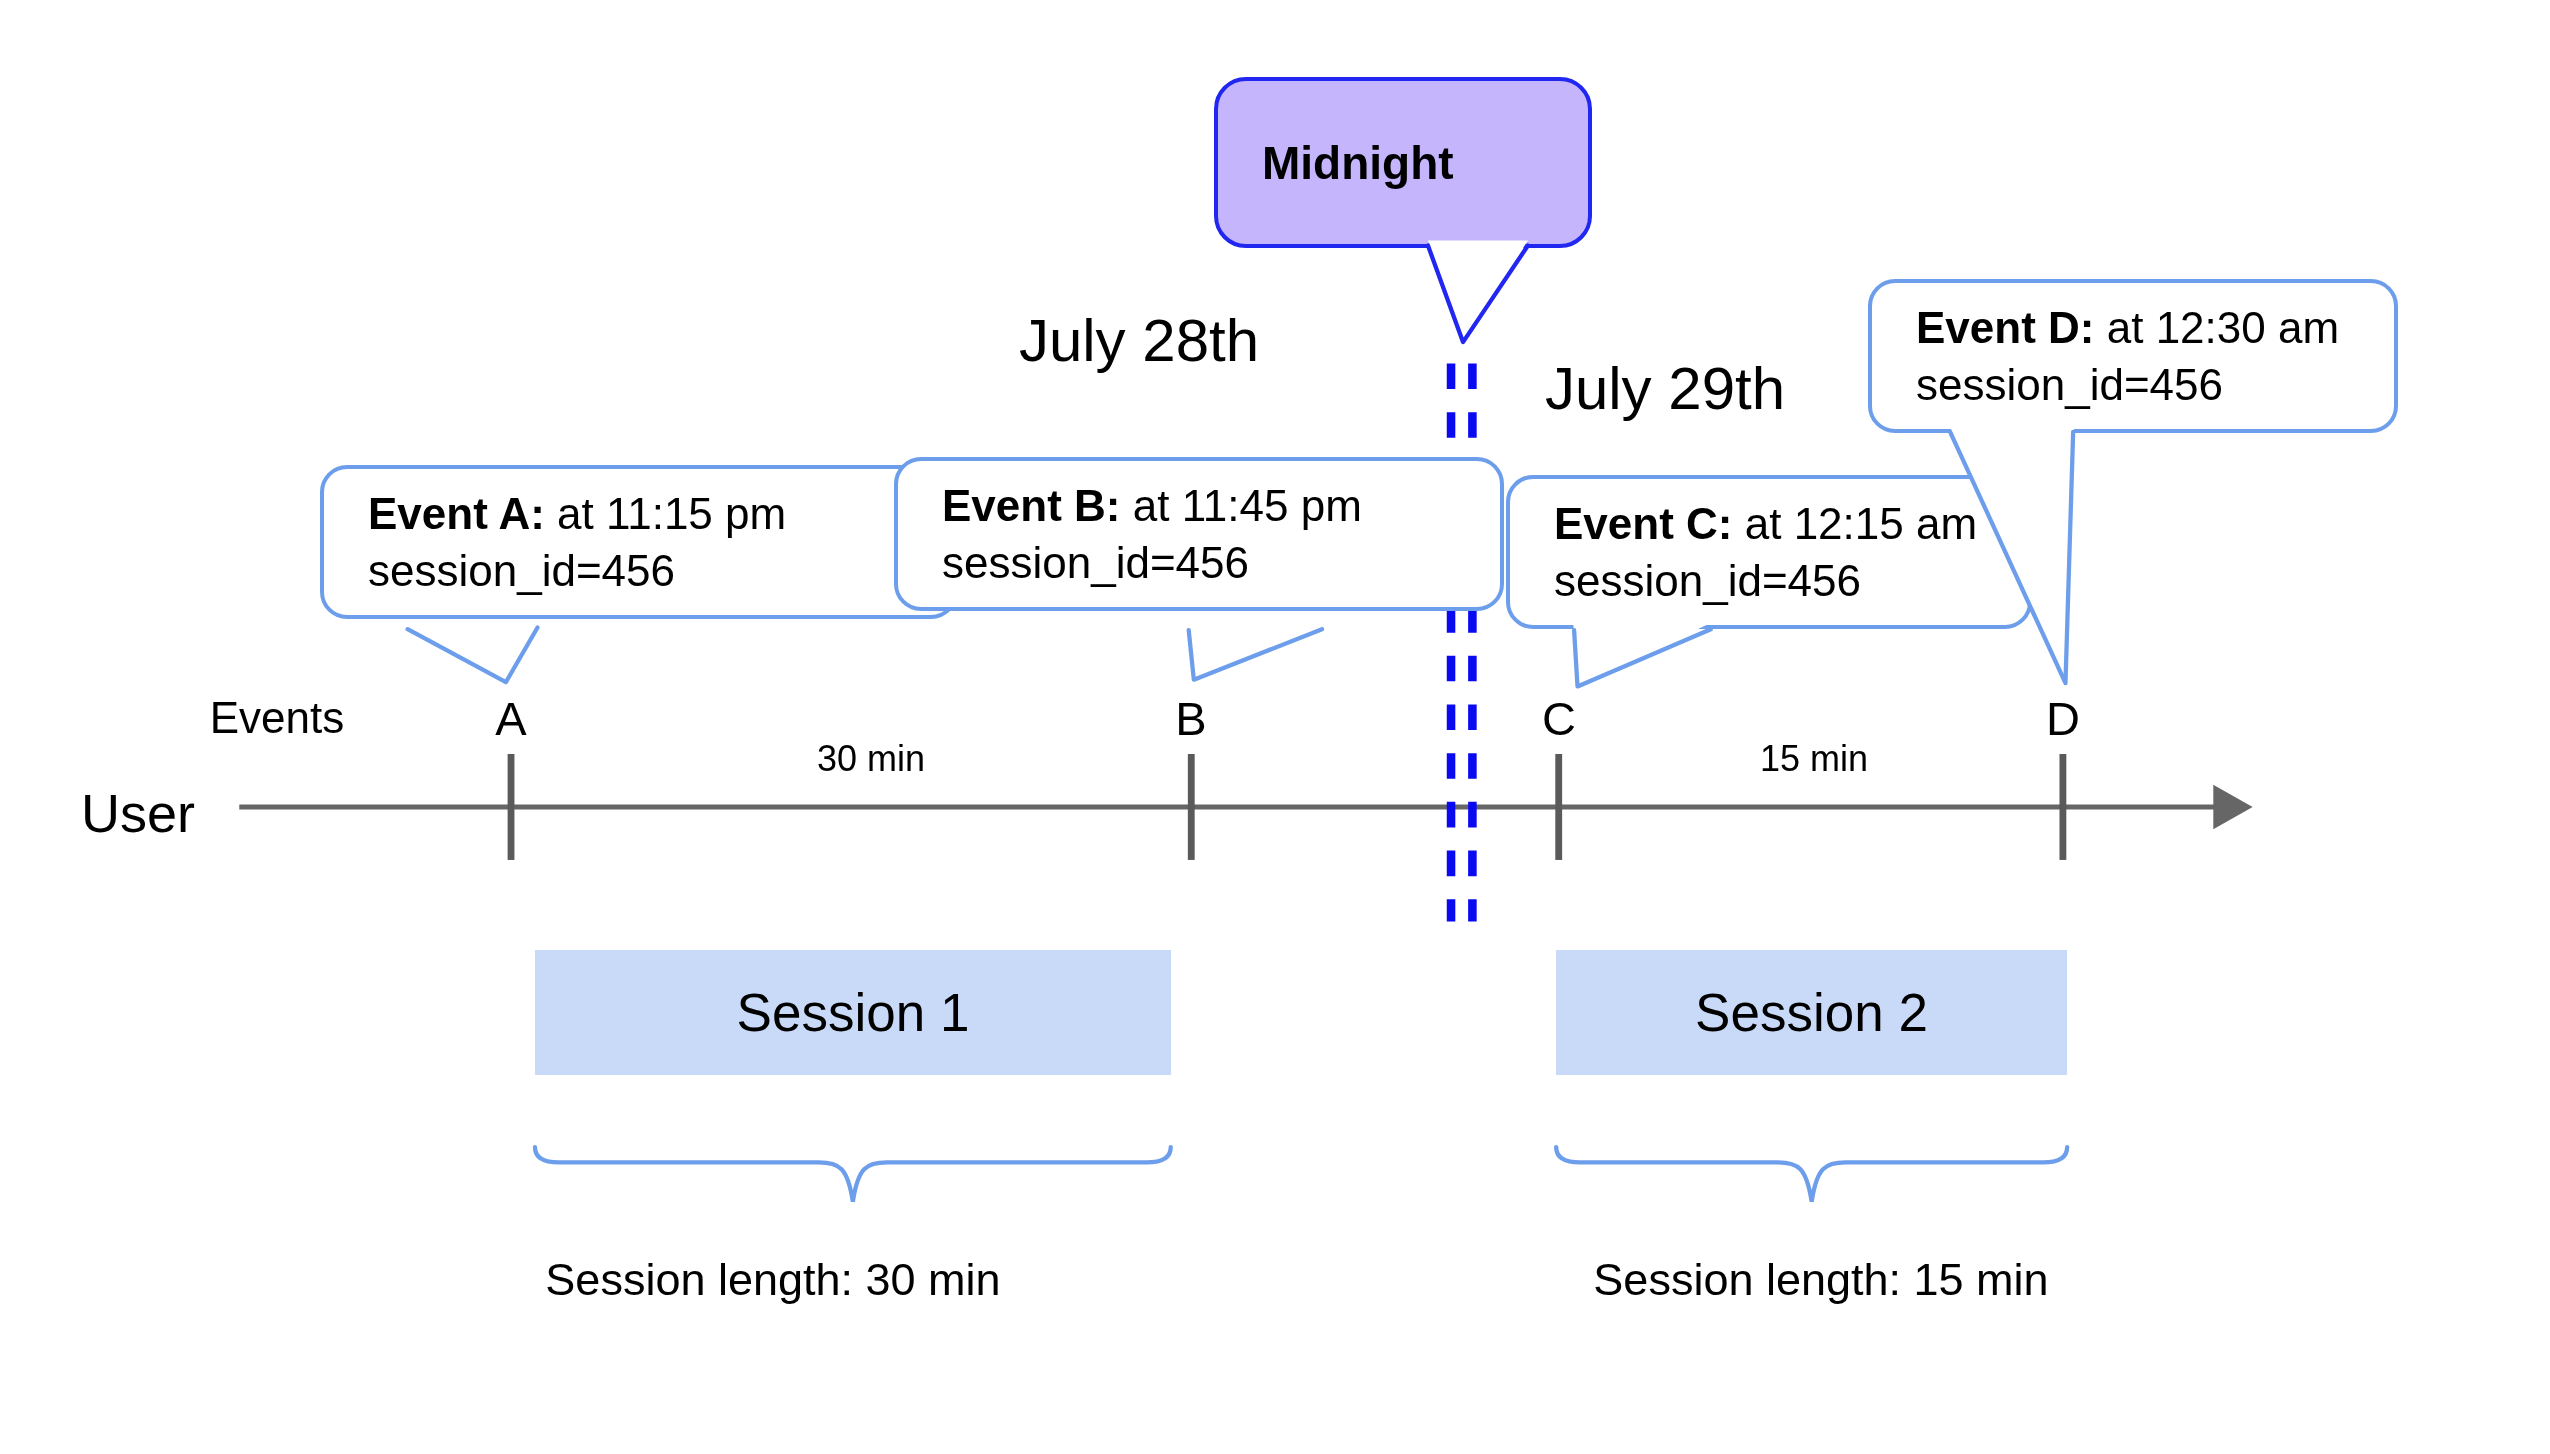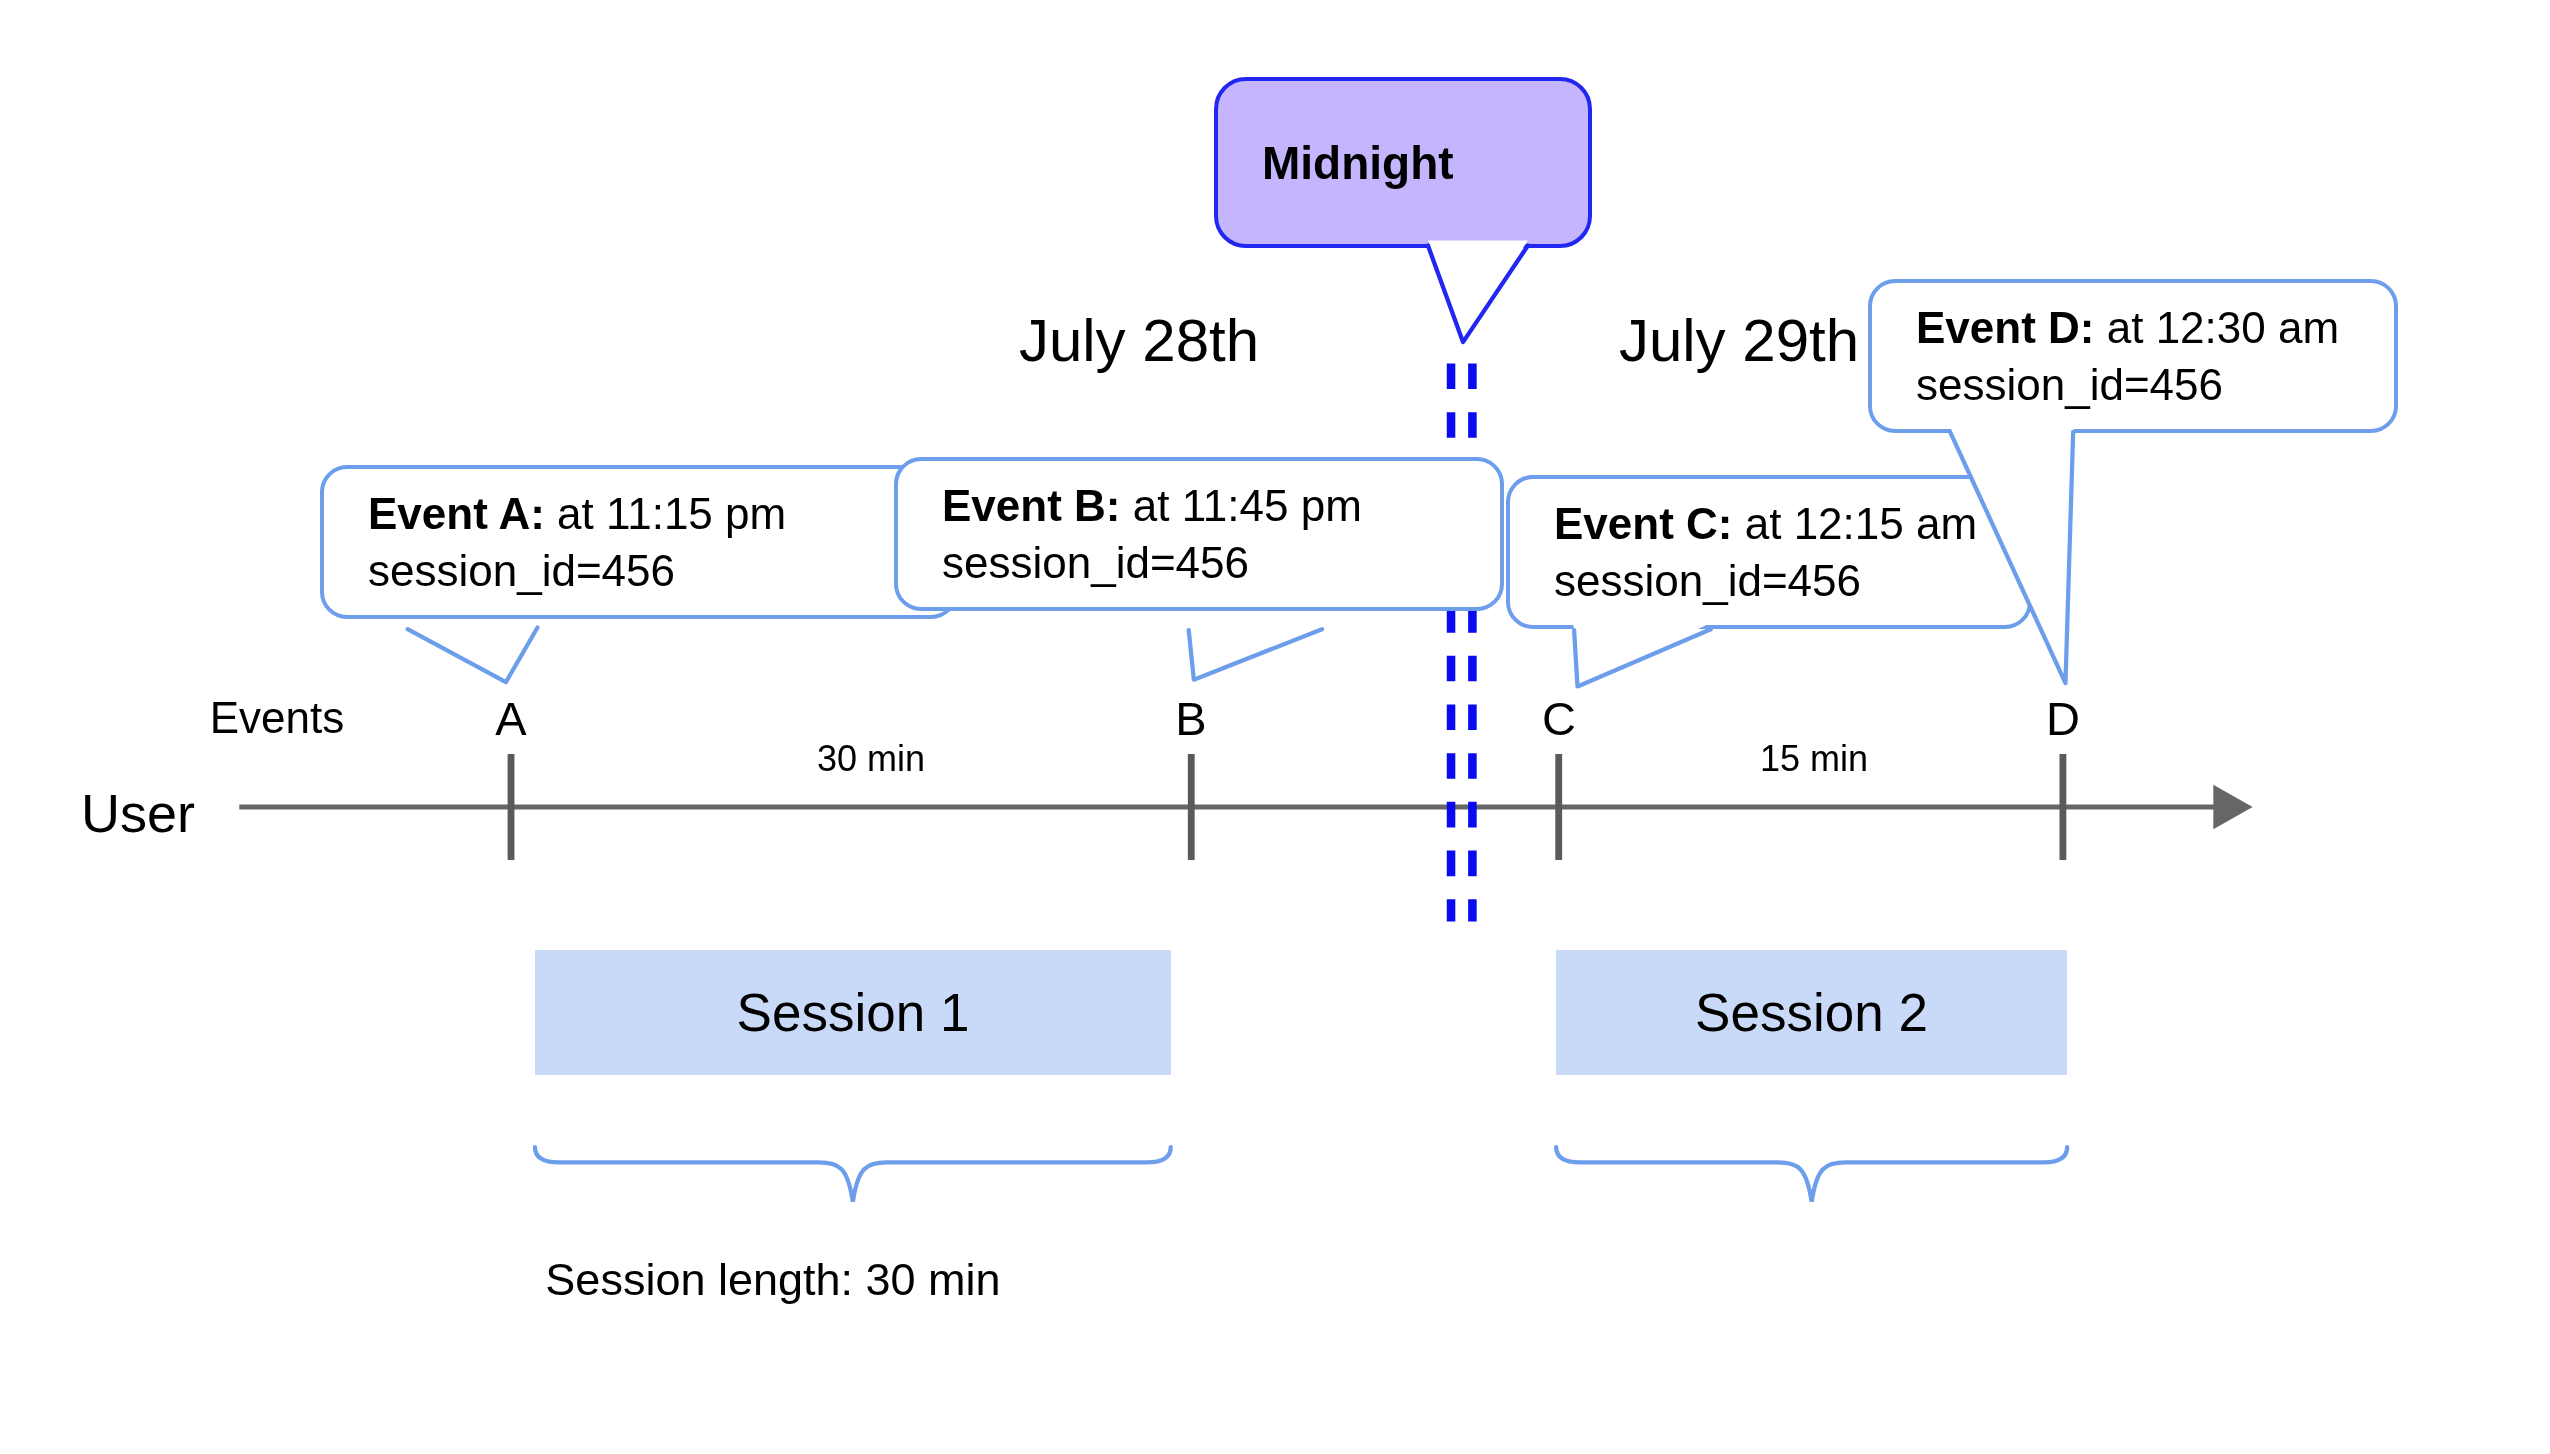--- a/index.html
+++ b/index.html
@@ -43,21 +43,21 @@
                display:flex;align-items:center;justify-content:center;font-size:53px;}
   .sb-1{left:535px;width:636px;}
   .sb-2{left:1556px;width:511px;}
 
   .clabel{position:absolute;transform:translate(-50%,-50%);white-space:nowrap;}
   .lbl-user{left:138px;top:813px;font-size:54px;}
   .lbl-events{left:277px;top:718px;font-size:44px;}
   .lbl-letter{font-size:47px;top:718px;}
   .la{left:511px;} .lb{left:1191px;} .lc{left:1559px;} .ld{left:2063px;}
   .lbl-date{top:340px;font-size:60px;}
-  .date-1{left:1139px;} .date-2{left:1739px;}
+  .date-1{left:1139px;} .date-2{left:1665px;margin-top:48px;}
   .lbl-interval{top:759px;font-size:36px;}
   .iv-1{left:871px;} .iv-2{left:1814px;}
   .lbl-length{top:1280px;font-size:45px;}
   .len-1{left:773px;} .len-2{left:1821px;}
 </style>
 </head>
 <body>
 
 <div class="canvas">
 
@@ -121,15 +121,16 @@
   <div class="clabel lbl-interval iv-2">15 min</div>
 
   <div class="session-box sb-1">
     <span>Session 1</span>
   </div>
   <div class="session-box sb-2">
     <span>Session 2</span>
   </div>
 
   <div class="clabel lbl-length len-1">Session length: 30 min</div>
+  <div class="clabel lbl-length len-2">Session length: 15 min</div>
 
 </div>
 
 
 </body></html>

